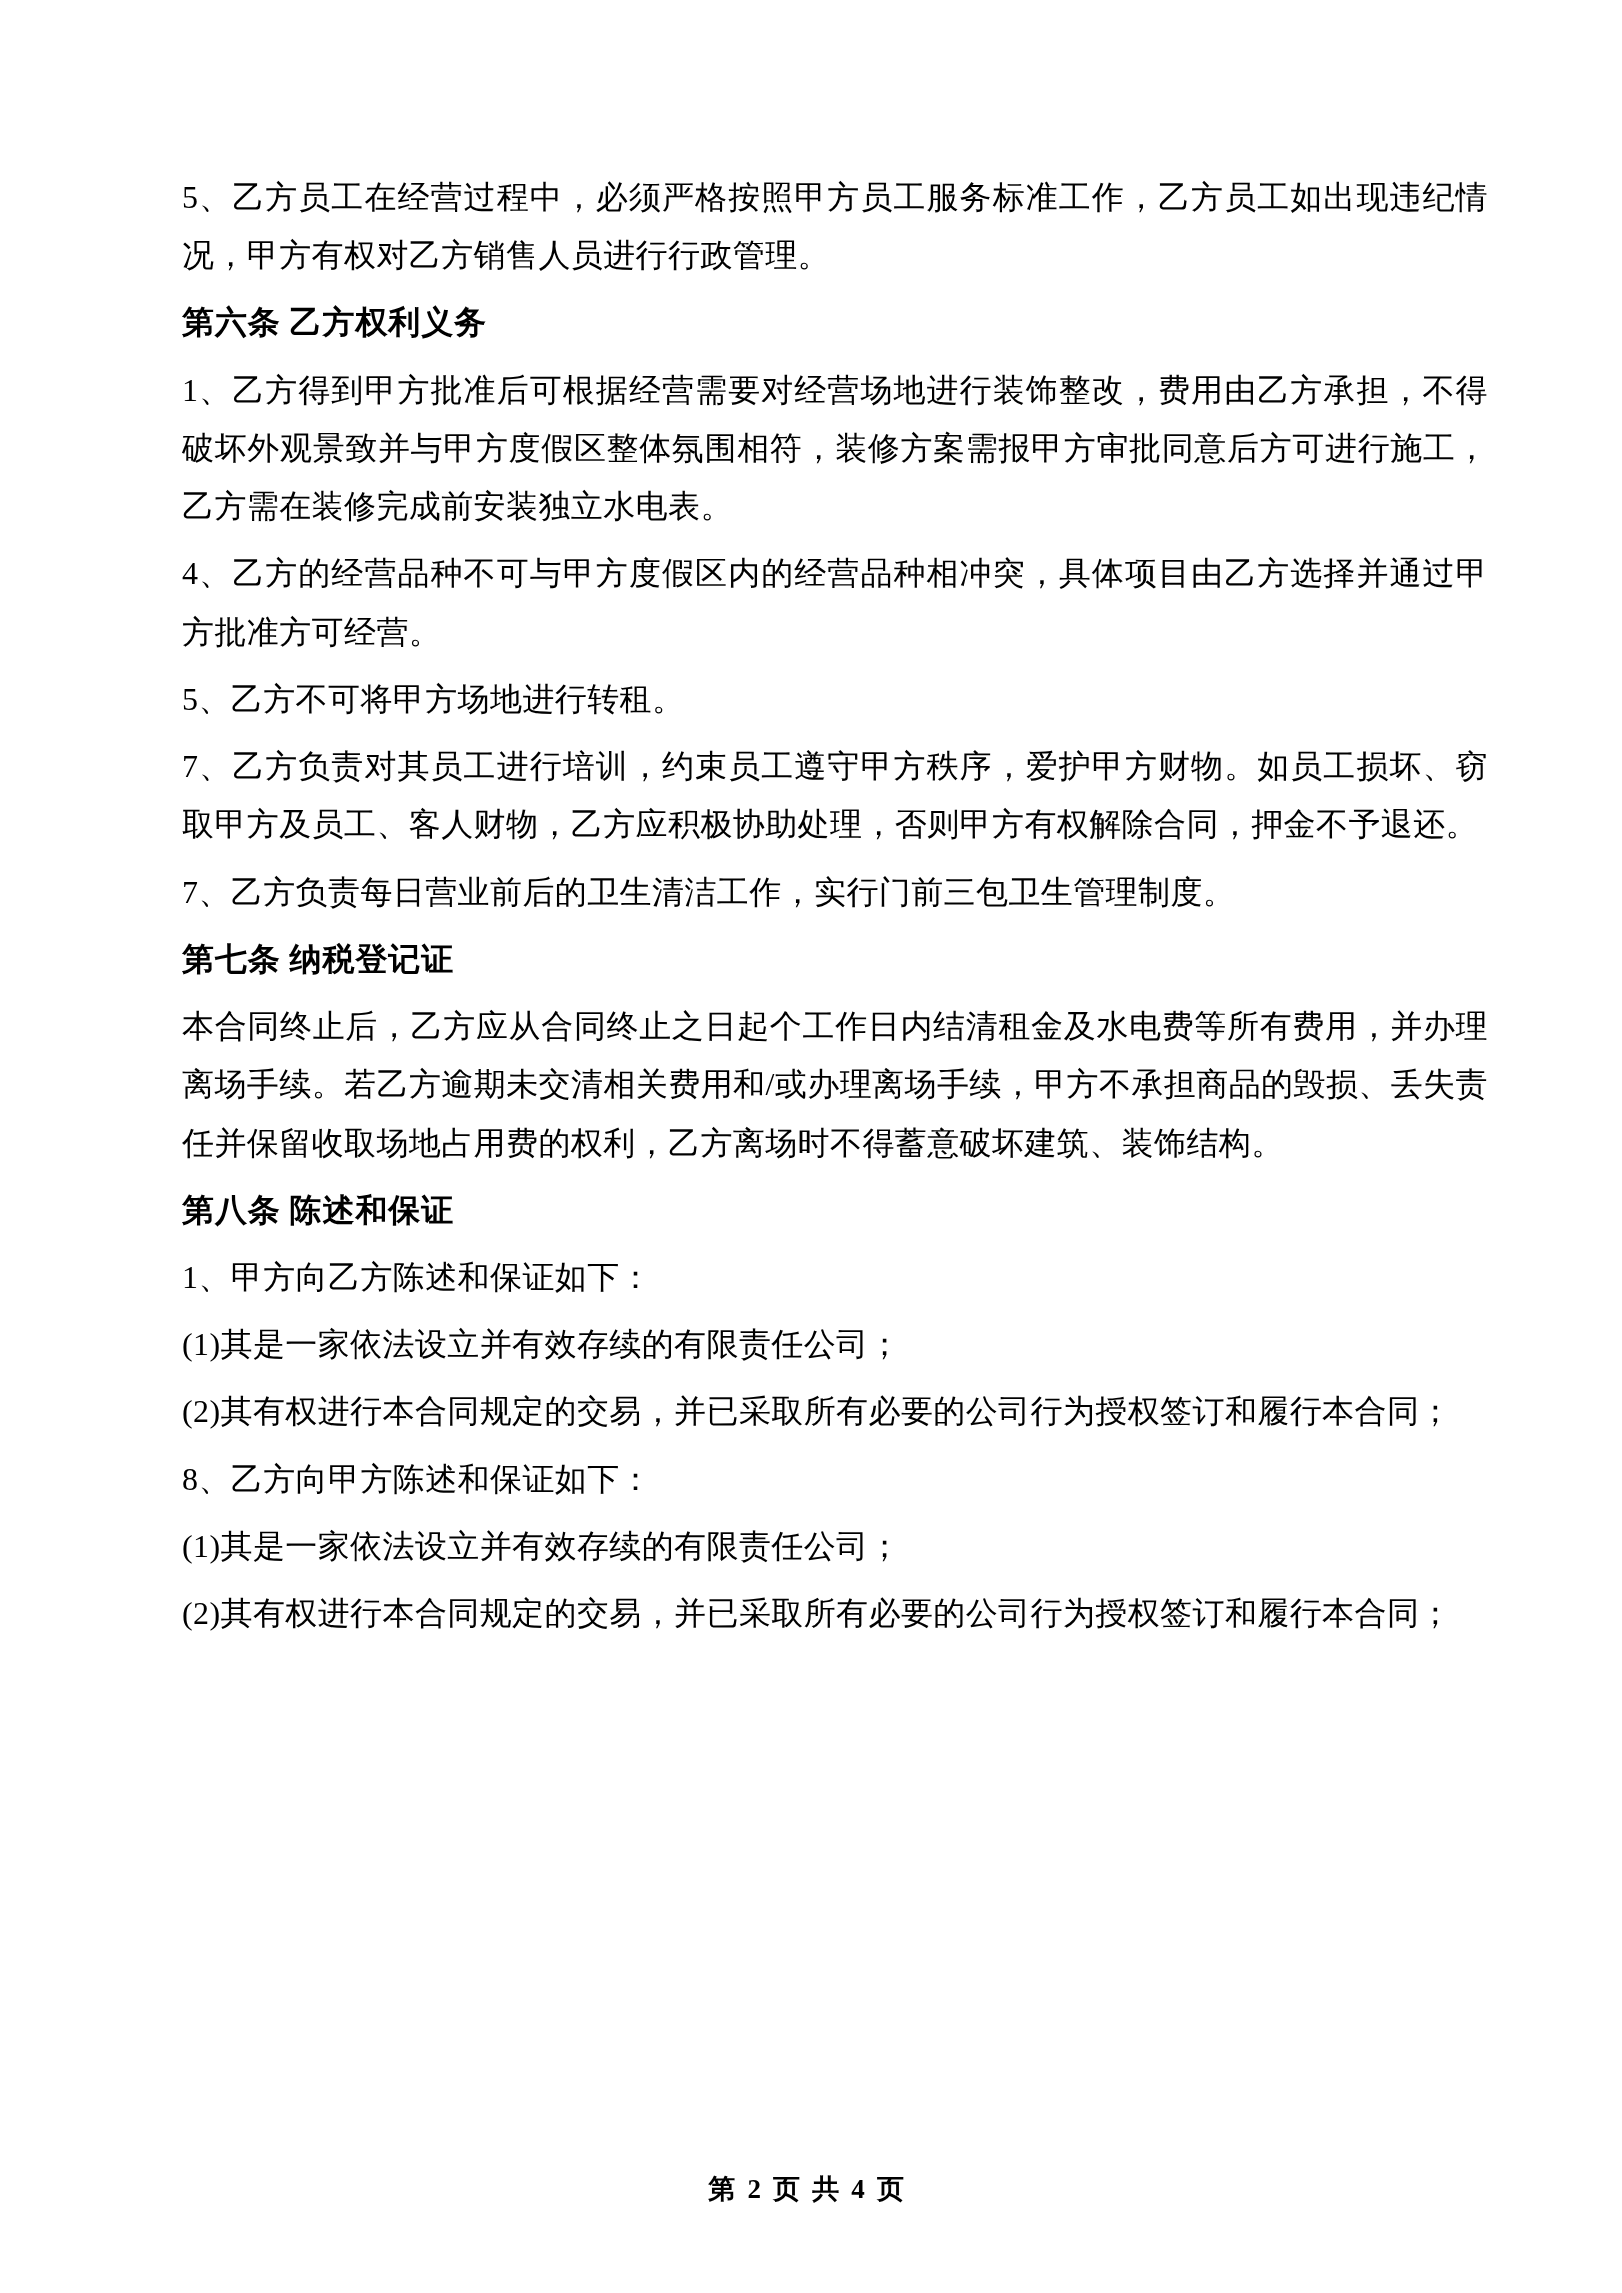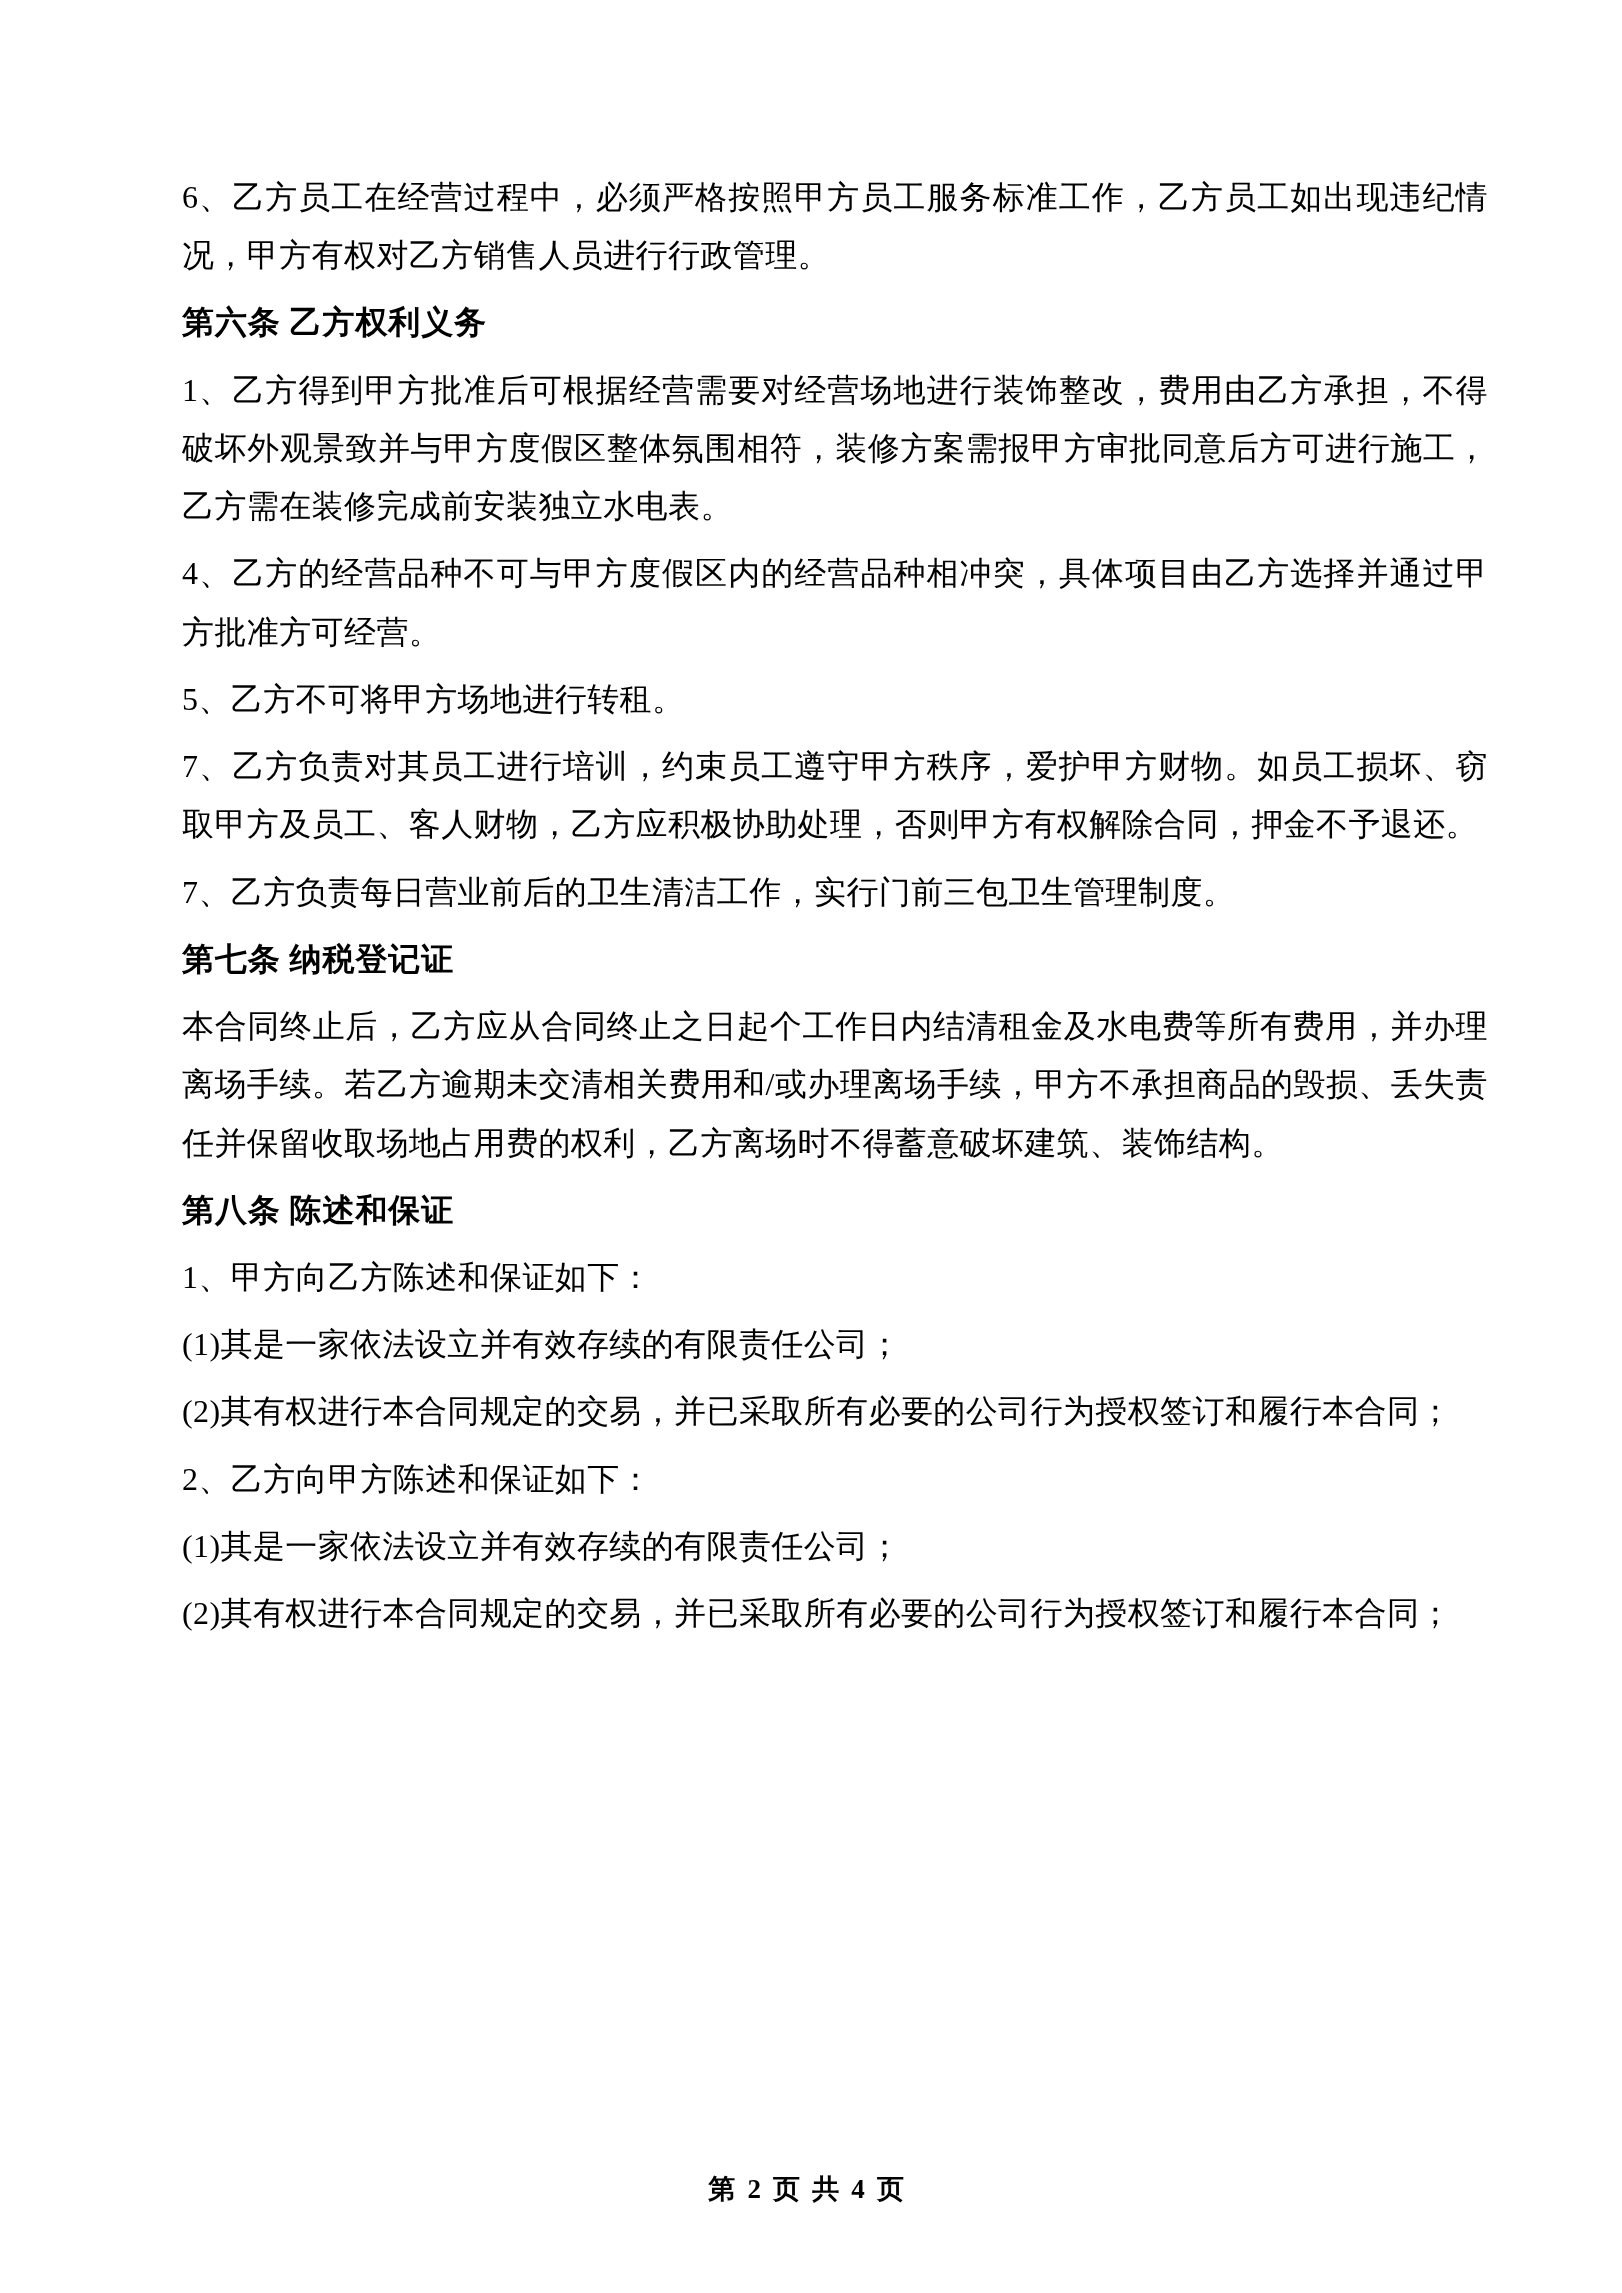--- a/index.html
+++ b/index.html
@@ -48,32 +48,32 @@
     font-family: "Liberation Serif", "DejaVu Serif", serif;
     letter-spacing: 2.7px;
     font-weight: bold;
   }
 </style>
 </head>
 <body>
 
 <div class="page">
   <div class="doc-body">
-    <p class="para">6、乙方员工在经营过程中，必须严格按照甲方员工服务标准工作，乙方员工如出现违纪情况，甲方有权对乙方销售人员进行行政管理。</p>
+    <p class="para">5、乙方员工在经营过程中，必须严格按照甲方员工服务标准工作，乙方员工如出现违纪情况，甲方有权对乙方销售人员进行行政管理。</p>
     <p class="heading">第六条  乙方权利义务</p>
     <p class="para">1、乙方得到甲方批准后可根据经营需要对经营场地进行装饰整改，费用由乙方承担，不得破坏外观景致并与甲方度假区整体氛围相符，装修方案需报甲方审批同意后方可进行施工，乙方需在装修完成前安装独立水电表。</p>
     <p class="para">4、乙方的经营品种不可与甲方度假区内的经营品种相冲突，具体项目由乙方选择并通过甲方批准方可经营。</p>
     <p class="para">5、乙方不可将甲方场地进行转租。</p>
     <p class="para">7、乙方负责对其员工进行培训，约束员工遵守甲方秩序，爱护甲方财物。如员工损坏、窃取甲方及员工、客人财物，乙方应积极协助处理，否则甲方有权解除合同，押金不予退还。</p>
     <p class="para">7、乙方负责每日营业前后的卫生清洁工作，实行门前三包卫生管理制度。</p>
     <p class="heading">第七条  纳税登记证</p>
     <p class="para">本合同终止后，乙方应从合同终止之日起个工作日内结清租金及水电费等所有费用，并办理离场手续。若乙方逾期未交清相关费用和/或办理离场手续，甲方不承担商品的毁损、丢失责任并保留收取场地占用费的权利，乙方离场时不得蓄意破坏建筑、装饰结构。</p>
     <p class="heading">第八条  陈述和保证</p>
     <p class="para">1、甲方向乙方陈述和保证如下：</p>
     <p class="para">(1)其是一家依法设立并有效存续的有限责任公司；</p>
     <p class="para">(2)其有权进行本合同规定的交易，并已采取所有必要的公司行为授权签订和履行本合同；</p>
-    <p class="para">2、乙方向甲方陈述和保证如下：</p>
+    <p class="para">8、乙方向甲方陈述和保证如下：</p>
     <p class="para">(1)其是一家依法设立并有效存续的有限责任公司；</p>
     <p class="para">(2)其有权进行本合同规定的交易，并已采取所有必要的公司行为授权签订和履行本合同；</p>
   </div>
   <div class="footer">第 2 页 共 4 页</div>
 </div>
 
 
 </body></html>

